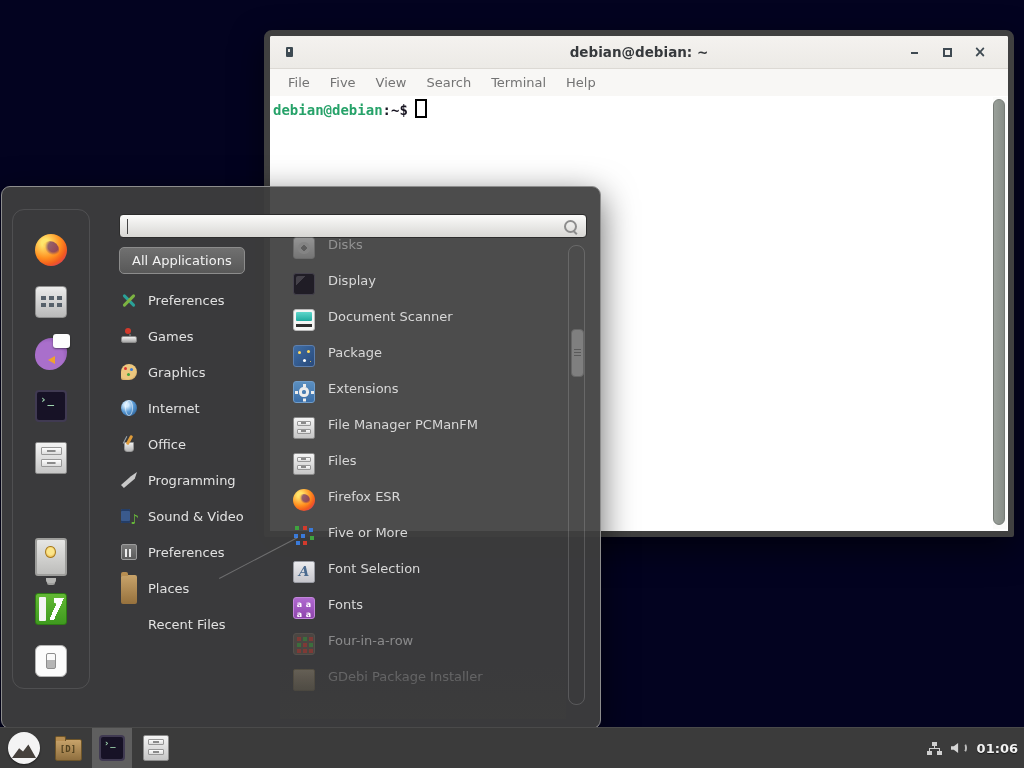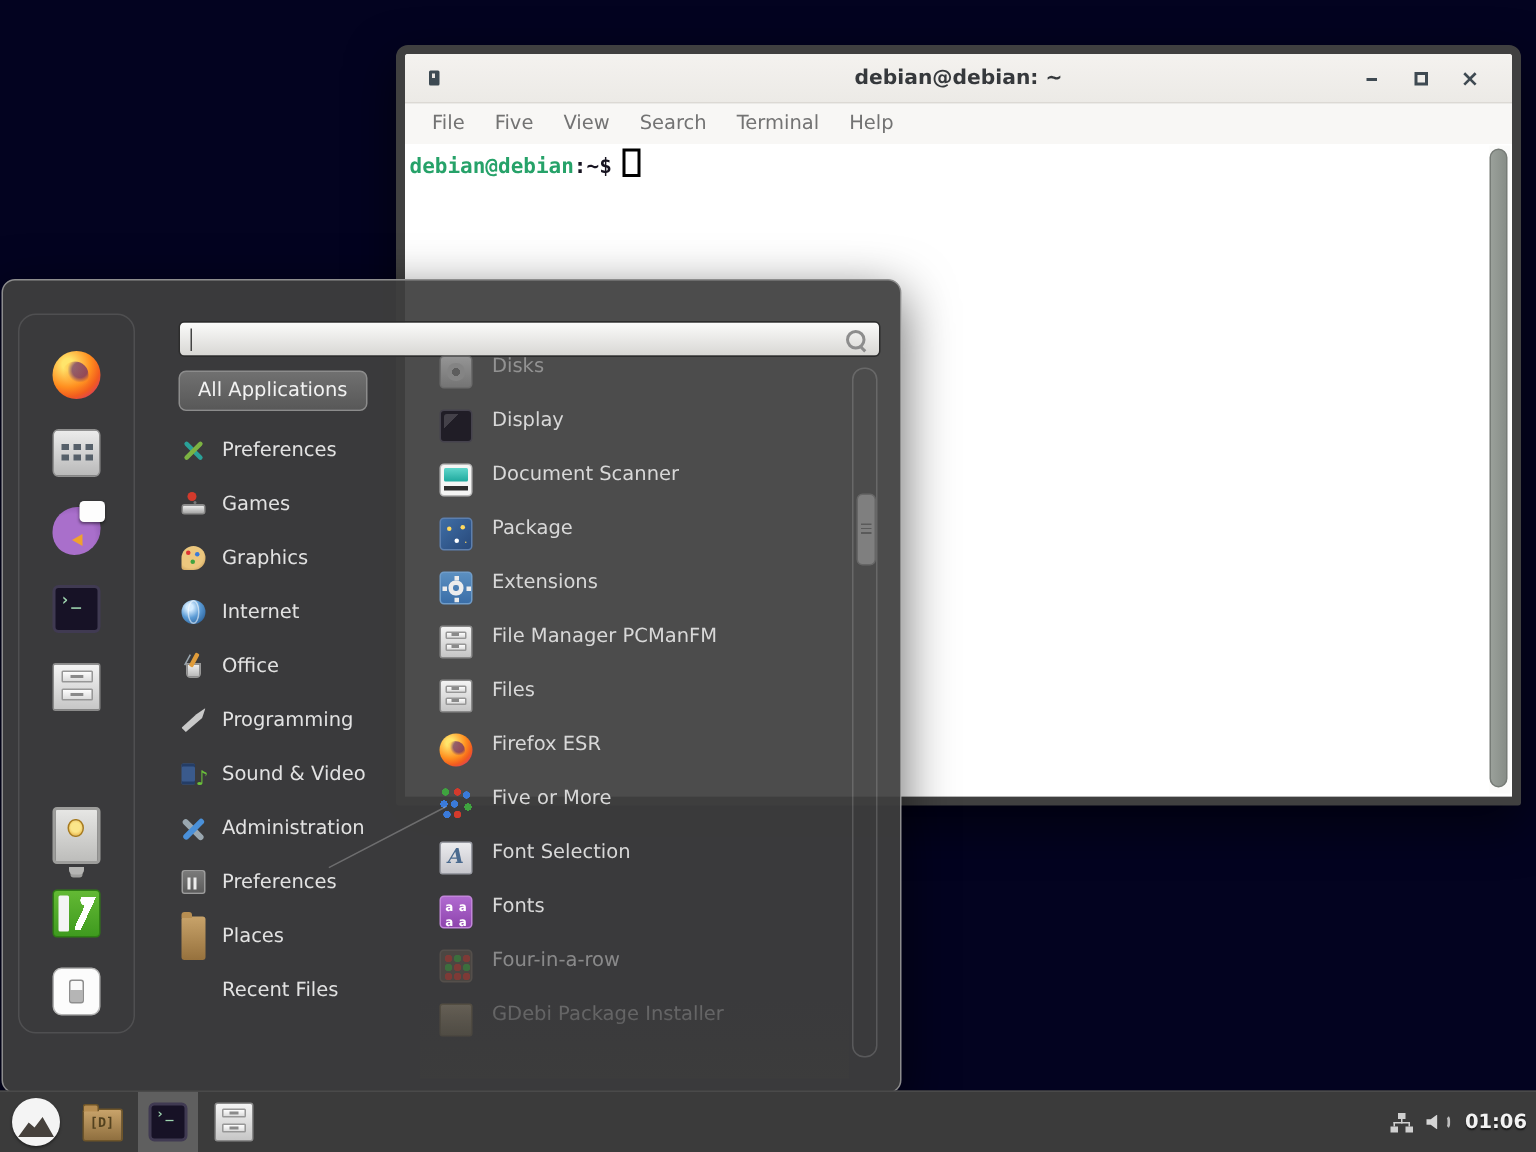--- a/index.html
+++ b/index.html
@@ -305,24 +305,20 @@
         </div>
         <div class="cat-row">
           <span class="ico s16 i-programming"></span>
           <span>Programming</span>
         </div>
         <div class="cat-row">
           <span class="ico s16 i-soundvideo"></span>
           <span>Sound &amp; Video</span>
         </div>
         <div class="cat-row">
-          <span class="ico s16 i-administration"></span>
-          <span>Administration</span>
-        </div>
-        <div class="cat-row">
           <span class="ico s16 i-preferences"></span>
           <span>Preferences</span>
         </div>
         <div class="cat-row">
           <span class="ico s16 i-places"></span>
           <span>Places</span>
         </div>
         <div class="cat-row">
           <span class="ico s16 i-blank"></span>
           <span>Recent Files</span>

